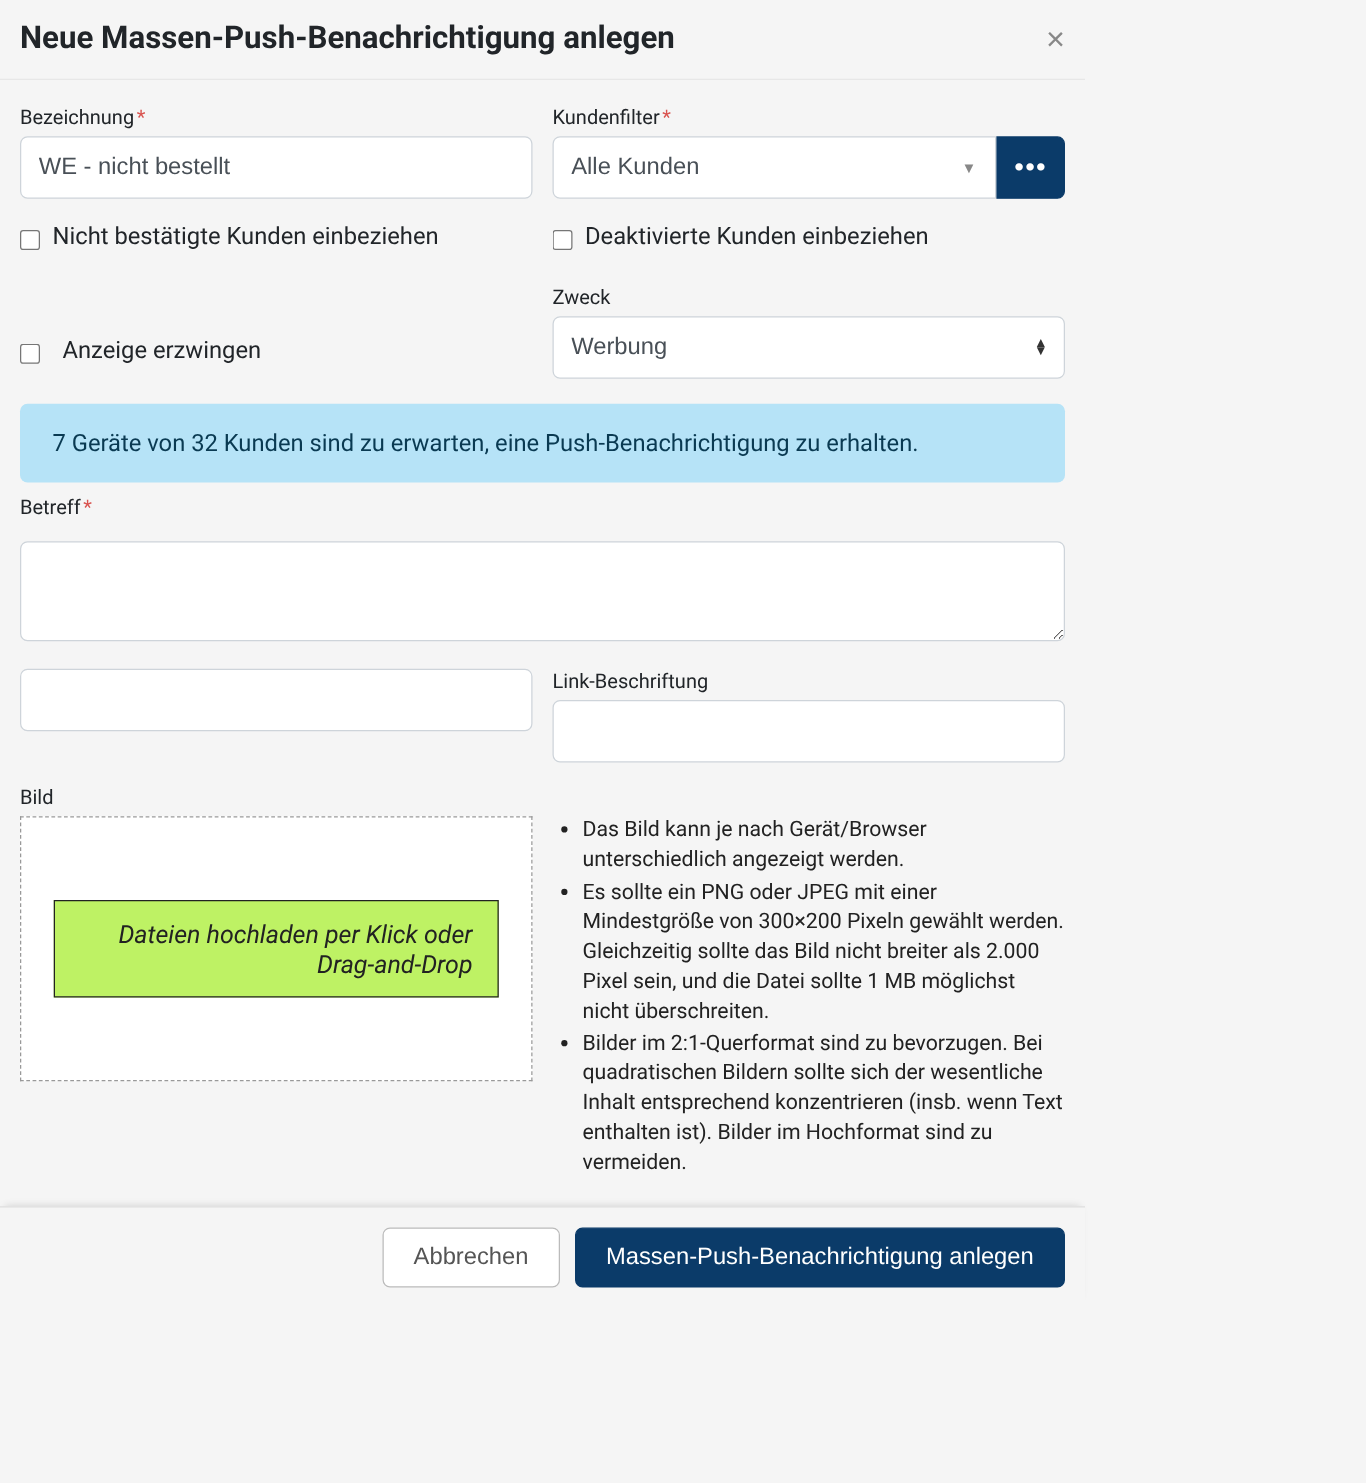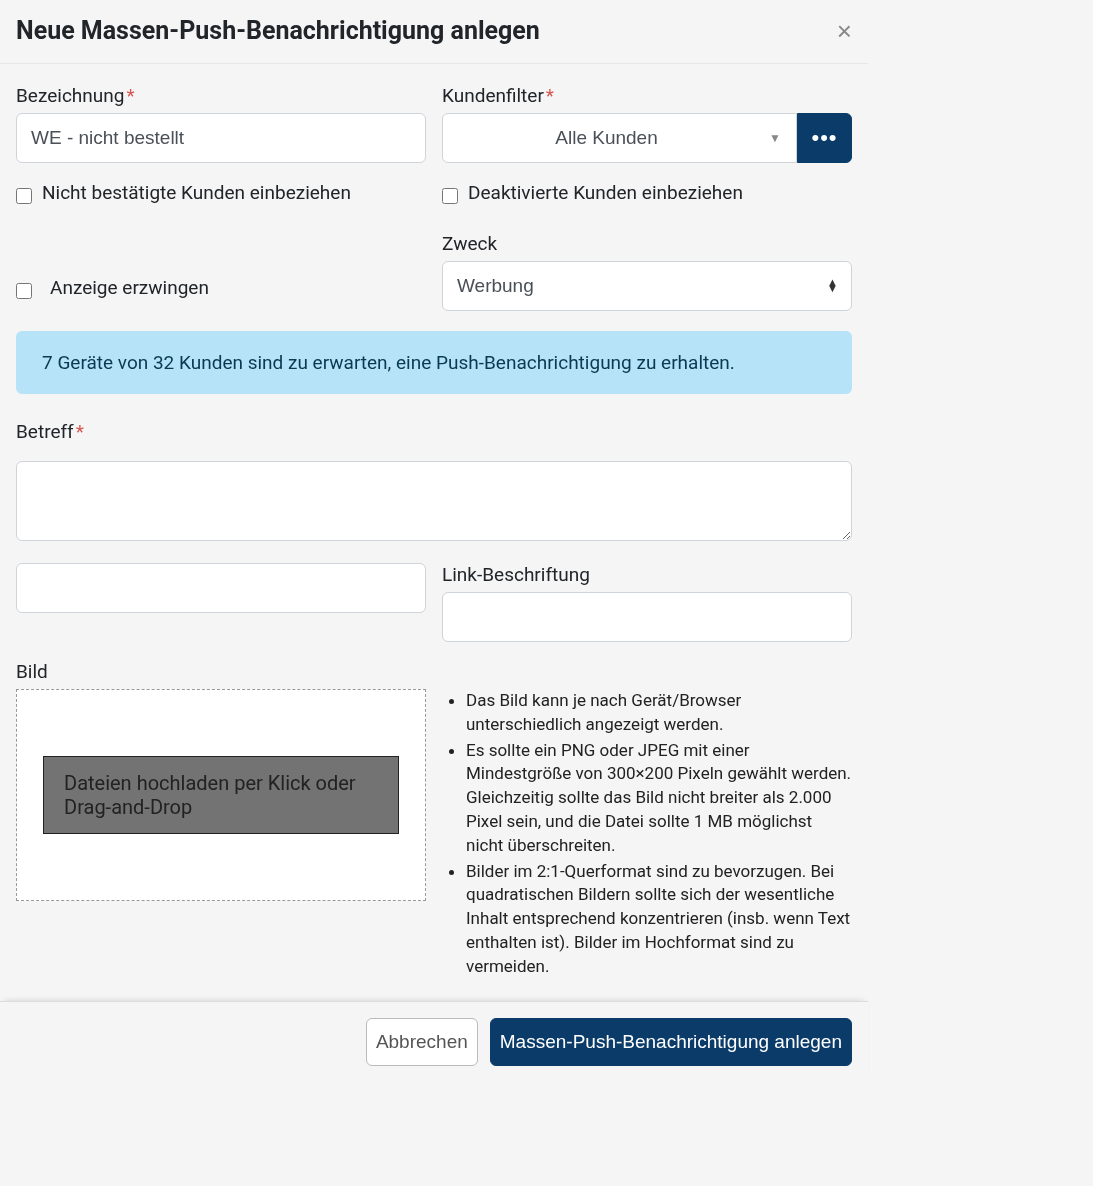--- a/index.html
+++ b/index.html
@@ -40,21 +40,21 @@
   display: flex;
   gap: 16px;
   margin-bottom: 18px;
 }
 .col {
   flex: 1;
 }
 .full { width: 100%; }
 label.field-label {
   display: block;
-  font-size: 19px;
+  font-size: 16px;
   margin-bottom: 6px;
   color: #212529;
 }
 .required::after {
   content: "*";
   color: #d9534f;
   margin-left: 2px;
 }
 .form-control {
   width: 100%;
@@ -67,21 +67,20 @@
   color: #495057;
 }
 .input-group {
   display: flex;
   align-items: stretch;
 }
 .input-group .form-control {
   border-top-right-radius: 0;
   border-bottom-right-radius: 0;
   flex: 1;
-  text-align: center;
 }
 .btn-append {
   width: 55px;
   background: #0b3b69;
   color: #fff;
   border: 1px solid #0b3b69;
   border-top-right-radius: 6px;
   border-bottom-right-radius: 6px;
   display: flex;
   align-items: center;
@@ -140,45 +139,46 @@
 }
 .row-purpose .col-left { flex: 1; display:flex; align-items:flex-end; padding-bottom:12px;gap:18px;}
 .row-purpose .col-right { flex: 1; }
 
 .alert-info {
   background: #b6e3f7;
   color: #0a3a52;
   border-radius: 6px;
   padding: 20px 26px;
   font-size: 19px;
-  margin-bottom: 26px;
+  margin-bottom: 10px;
 }
 textarea.form-control {
   height: 80px;
   padding: 10px 14px;
   resize: both;
 }
 .upload-area {
   border: 1px dashed #999;
   background: #fff;
   height: 212px;
   display: flex;
   align-items: center;
   justify-content: center;
   padding: 26px;
 }
 .upload-inner {
   border: 1px solid #222;
-  background: #737373;
+  background: #bef264;
   width: 100%;
-  text-align: left;
+  text-align: right;
   padding: 14px 20px;
   font-size: 20px;
   color: #222;
   cursor: pointer;
+  font-style: italic;
 }
 .hints {
   padding-left: 24px;
   font-size: 17px;
   color: #222;
   line-height: 1.4;
 }
 .hints li { margin-bottom: 2px; }
 
 .image-row {
@@ -193,21 +193,21 @@
   border-top: 1px solid #ddd;
   box-shadow: 0 -4px 6px -4px rgba(0,0,0,0.15);
   padding: 16px;
   display: flex;
   justify-content: flex-end;
   gap: 12px;
   background: #f5f5f5;
 }
 .btn {
   border-radius: 6px;
-  padding: 12px 9px;
+  padding: 12px 24px;
   font-size: 19px;
   cursor: pointer;
 }
 .btn-secondary {
   background: #fff;
   border: 1px solid #bbb;
   color: #555;
 }
 .btn-primary {
   background: #0b3b69;

